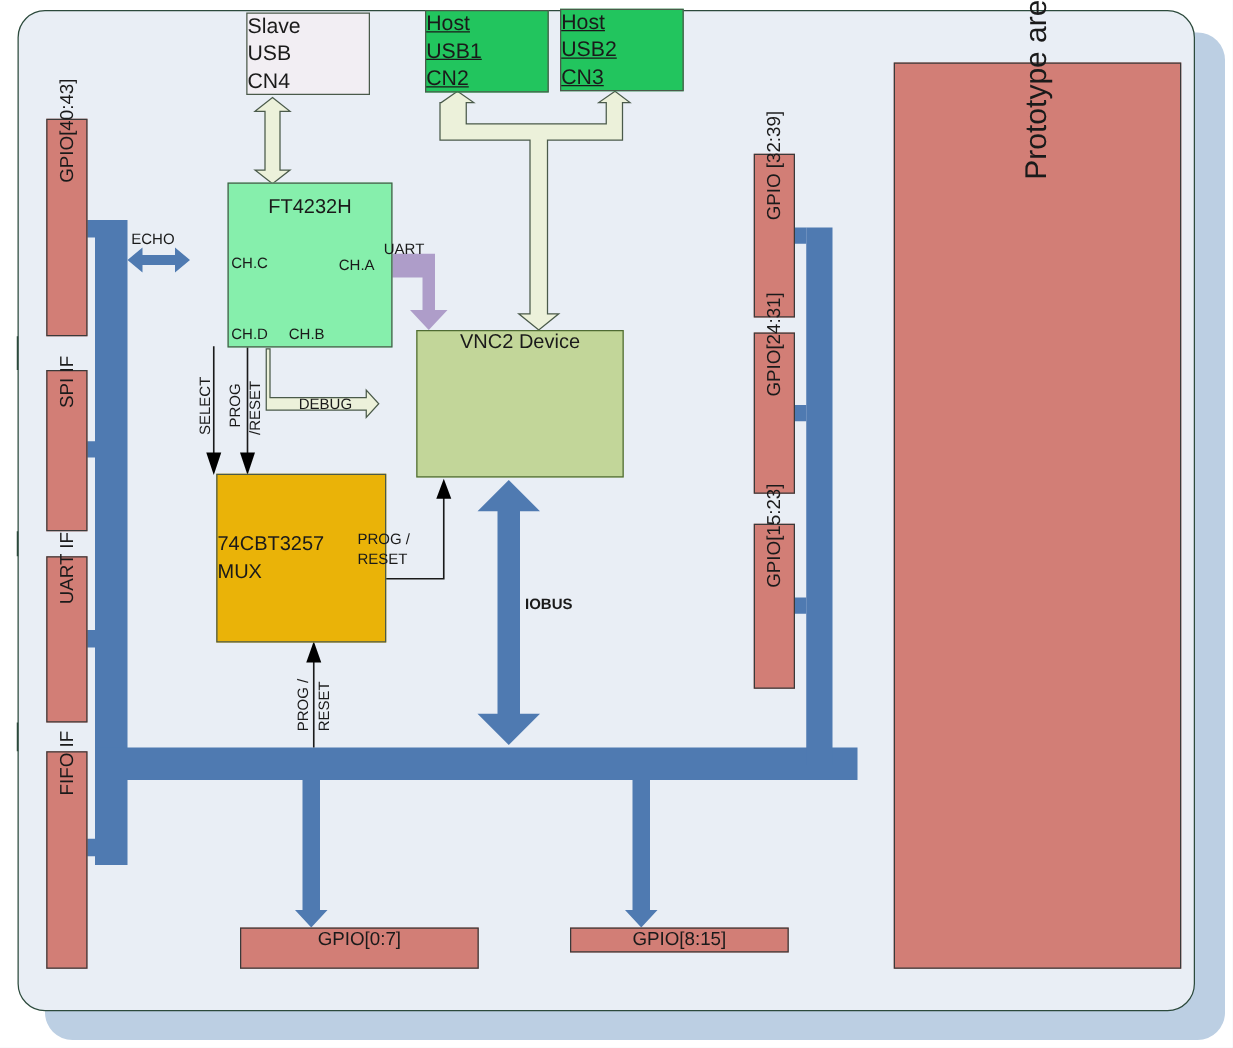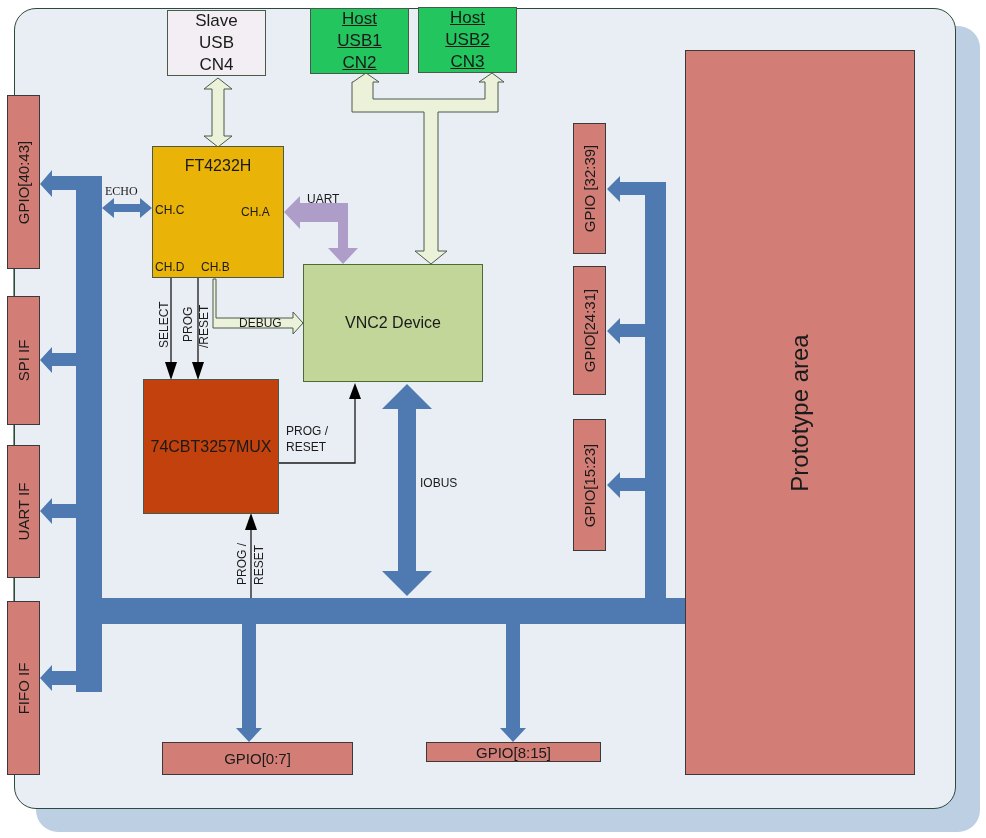--- a/index.html
+++ b/index.html
@@ -4,26 +4,26 @@
 <style>
   html, body { margin:0; padding:0; background:#ffffff; }
   body { width:986px; height:838px; position:relative; overflow:hidden;
          font-family:"Liberation Sans", sans-serif; color:#1a1a1a; }
   .shadow { position:absolute; left:36px; top:26px; width:944px; height:806px;
             background:#bccfe3; border-radius:22px; }
   .board { position:absolute; left:14px; top:8px; width:942px; height:801px;
            background:#e9eef5; border:1.5px solid #2c4a3c; border-radius:22px; box-sizing:border-box; }
   svg.wires { position:absolute; left:0; top:0; }
   .box { position:absolute; box-sizing:border-box; border:1.2px solid #3a3a3a;
-         display:flex; align-items:center; justify-content:center; text-align:center; }
+         display:flex; align-items:flex-start; justify-content:center; text-align:center;margin-left:30px; }
   .usb { background:#f2eef3; border-color:#4a5a4a; font-size:17px; line-height:22px; flex-direction:column; }
   .host { background:#22c55e; border-color:#4a5a4a;text-decoration:underline; }
-  .chip { background:#eab308; border-color:#4a5a4a; }
+  .chip { background:#86efac; border-color:#4a5a4a; }
   .vnc { background:#c2d699; border-color:#4f6b33; font-size:16px; }
-  .mux { background:#c2410c; border-color:#4a5a4a; font-size:16px; line-height:22px; }
+  .mux { background:#eab308; border-color:#4a5a4a; font-size:16px; line-height:22px; flex-direction:column; }
   .io { background:#d27e76; border-color:#3a3a3a; font-size:15px; }
   .vtext { transform:rotate(-90deg); white-space:nowrap; }
   .lbl { position:absolute; font-size:12px; white-space:nowrap; line-height:14px; }
   .lbl.vert { transform-origin:left top; transform:rotate(-90deg); }
 </style>
 </head>
 <body>
 
 <div class="shadow"></div>
 <div class="board"></div>
@@ -93,40 +93,40 @@
 </div>
 
 <div class="box chip" style="left:152px;top:146px;width:132px;height:132px;display:block;">
   <div style="position:absolute;left:0;right:0;top:10px;font-size:16px;text-align:center;">FT4232H</div>
   <div class="lbl" style="left:2px;top:56px;">CH.C</div>
   <div class="lbl" style="left:88px;top:58px;">CH.A</div>
   <div class="lbl" style="left:2px;top:113px;">CH.D</div>
   <div class="lbl" style="left:48px;top:113px;">CH.B</div>
 </div>
 
-<div class="box vnc" style="left:303px;top:264px;width:180px;height:118px;">
+<div class="box vnc" style="left:303px;top:264px;width:166px;height:118px;">
   <span>VNC2 Device</span>
 </div>
 
 <div class="box mux" style="left:143px;top:379px;width:136px;height:135px;">
   <span>74CBT3257</span>
   <span>MUX</span>
 </div>
 
-<div class="lbl" style="left:105px;top:184px;font-family:Liberation Serif, serif;">ECHO</div>
+<div class="lbl" style="left:105px;top:184px;">ECHO</div>
 <div class="lbl" style="left:307px;top:192px;">UART</div>
 <div class="lbl vert" style="left:157px;top:348px;">SELECT</div>
 <div class="lbl vert" style="left:181px;top:342px;">PROG</div>
 <div class="lbl vert" style="left:197px;top:348px;">/RESET</div>
 <div class="lbl" style="left:239px;top:316px;text-align:right;">DEBUG</div>
 <div class="lbl" style="left:286px;top:424px;">PROG /</div>
 <div class="lbl" style="left:286px;top:440px;">RESET</div>
 <div class="lbl vert" style="left:235px;top:585px;">PROG /</div>
 <div class="lbl vert" style="left:252px;top:585px;">RESET</div>
-<div class="lbl" style="left:420px;top:476px;">IOBUS</div>
+<div class="lbl" style="left:420px;top:476px;font-weight:bold;">IOBUS</div>
 
 <div class="box io" style="left:7px;top:95px;width:33px;height:174px;">
   <span class="vtext">GPIO[40:43]</span>
 </div>
 <div class="box io" style="left:7px;top:296px;width:33px;height:129px;">
   <span class="vtext">SPI IF</span>
 </div>
 <div class="box io" style="left:7px;top:445px;width:33px;height:133px;">
   <span class="vtext">UART IF</span>
 </div>

